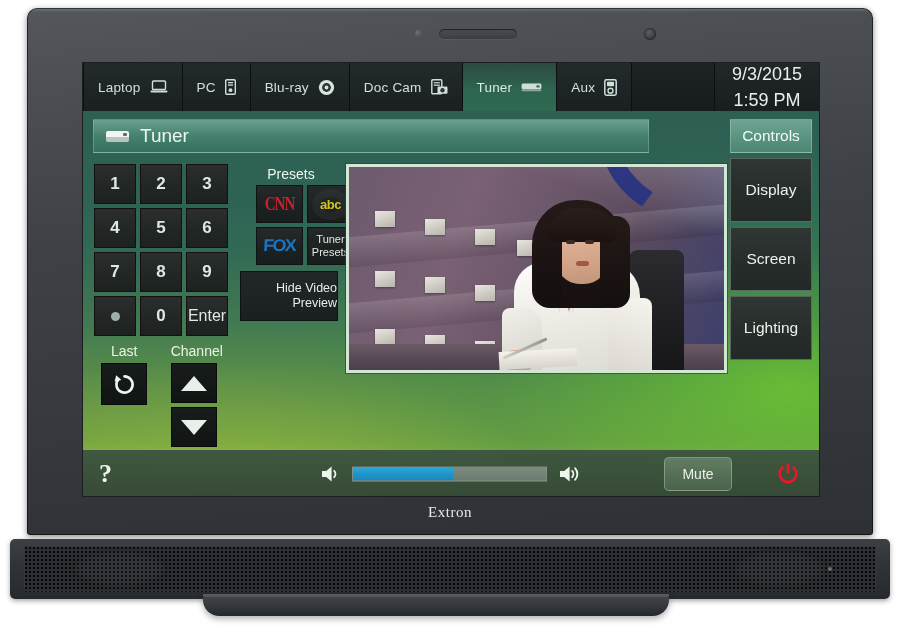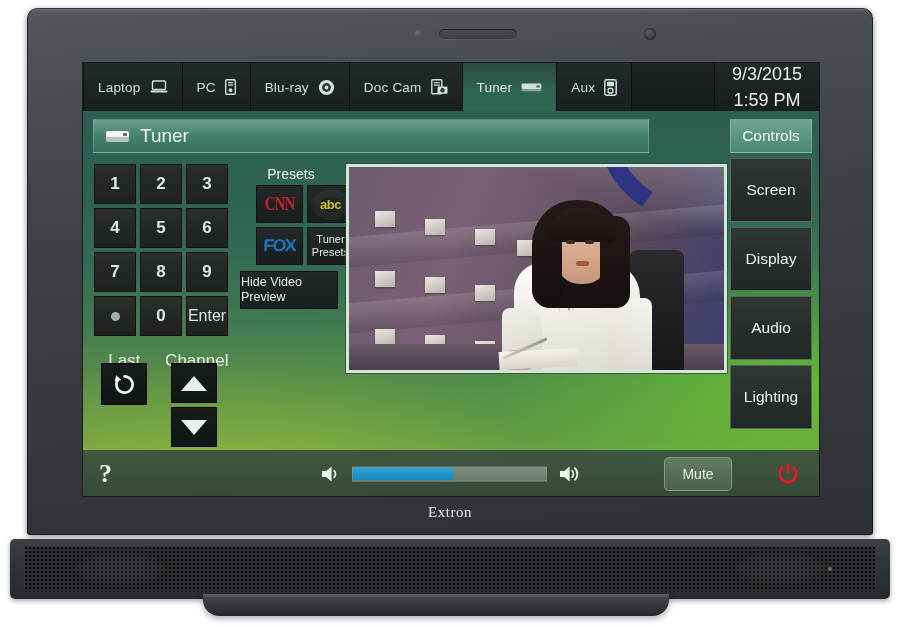--- a/index.html
+++ b/index.html
@@ -153,23 +153,23 @@
     color:#dfe8e1; font-size:17px; font-weight:bold;
   }
   .key.small { font-size:16px; font-weight:normal; }
   .key .dot {
     width:9px; height:9px; border-radius:50%;
     background:#9fb0a4;
   }
 
   
   .lc-labels {
-    position:absolute; left:11px; top:240px;
+    position:absolute; left:11px; top:232px;
     width:135px; display:flex; gap:10px;
-    color:#eaf2e8; font-size:17px;
+    color:#eaf2e8; font-size:14px;
   }
   .lc-labels span:first-child { width:62px; text-align:center; }
   .lc-labels span:last-child  { width:66px; text-align:center; }
   .btn-dark {
     position:absolute;
     background:linear-gradient(180deg,#181c1b 0%, #101413 100%);
     border:1px solid #090b0b;
     display:flex; align-items:center; justify-content:center;
   }
   .btn-last { left:18px; top:252px; width:46px; height:42px; }
@@ -203,25 +203,25 @@
   .logo-cnn { font-family:"Liberation Serif", serif; font-weight:bold; font-size:15px;
               color:#cc1f2e; letter-spacing:-1px; transform:scaleY(1.25); }
   .logo-abc { font-family:"Liberation Sans", sans-serif; font-weight:bold; font-size:13px;
               color:#d4c21f; letter-spacing:-0.5px;
               border-radius:50%; box-shadow:0 0 0 8px rgba(255,255,255,0.04); }
   .logo-fox { font-family:"Liberation Sans", sans-serif; font-weight:bold; font-size:17px;
               color:#1e74c4; letter-spacing:-1.5px; transform:scaleX(1.05) skewX(-3deg); }
   .preset-more { color:#e3ebe3; font-size:11px; line-height:1.15; text-align:center; }
 
   .hide-preview {
-    position:absolute; left:157px; top:160px; width:98px; height:38px;
+    position:absolute; left:157px; top:160px; width:98px; height:50px;
     background:linear-gradient(180deg,#22272a 0%, #1a1f21 100%);
     border:1px solid #0e1213;
     display:flex; align-items:center; justify-content:center;
-    color:#e6eee6; font-size:12.5px; line-height:1.2; text-align:left;
+    color:#e6eee6; font-size:12.5px; line-height:1.2; text-align:right;
   }
 
   
   .video-frame {
     position:absolute; left:263px; top:53px;
     width:381px; height:209px;
     border:3px solid #d4e7d6;
     box-shadow: 0 0 0 1px rgba(40,70,55,0.7);
     overflow:hidden;
     background:#2a2230;
@@ -541,27 +541,24 @@
         <div class="titlebar">
           <span class="tuner-box-icon"></span>
           <span>Tuner</span>
         </div>
 
         <div class="ctrl-col">
           <div class="ctrl-btn selected">
             <span>Controls</span>
           </div>
           <div class="ctrl-btn tall">
+            <span>Display</span>
+          </div>
+          <div class="ctrl-btn tall">
             <span>Screen</span>
-          </div>
-          <div class="ctrl-btn tall">
-            <span>Display</span>
-          </div>
-          <div class="ctrl-btn tall">
-            <span>Audio</span>
           </div>
           <div class="ctrl-btn tall">
             <span>Lighting</span>
           </div>
         </div>
 
         <div class="keypad">
           <div class="key">
               <span>1</span>
             </div>

